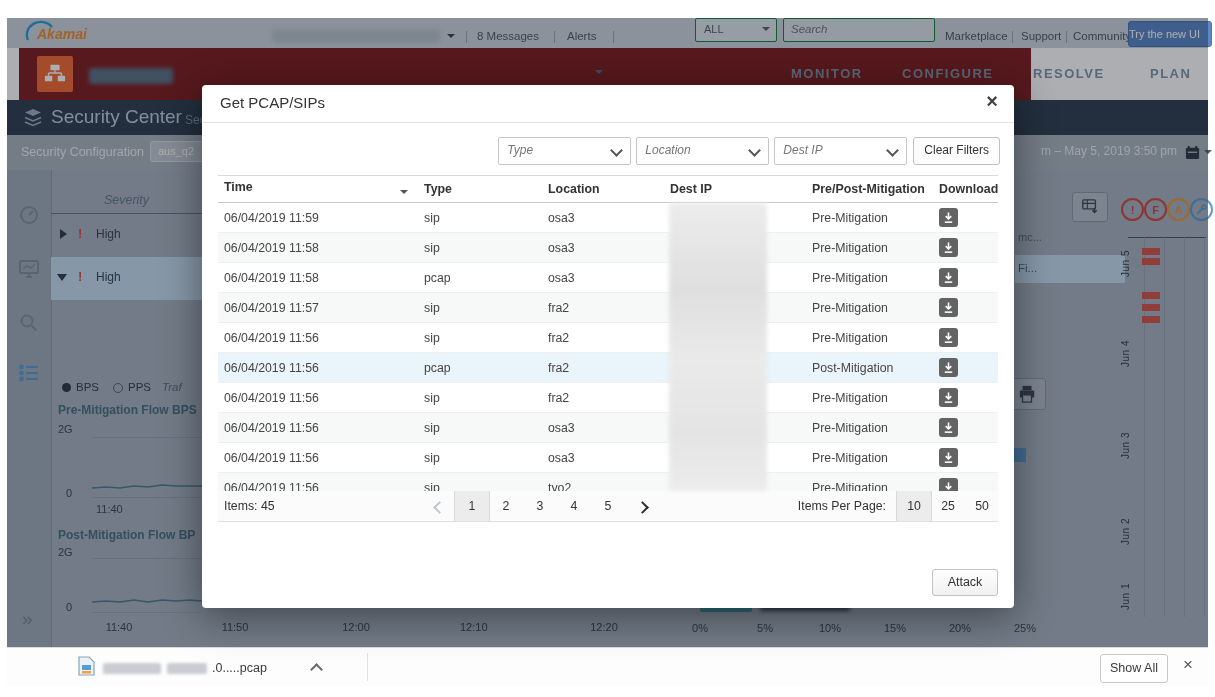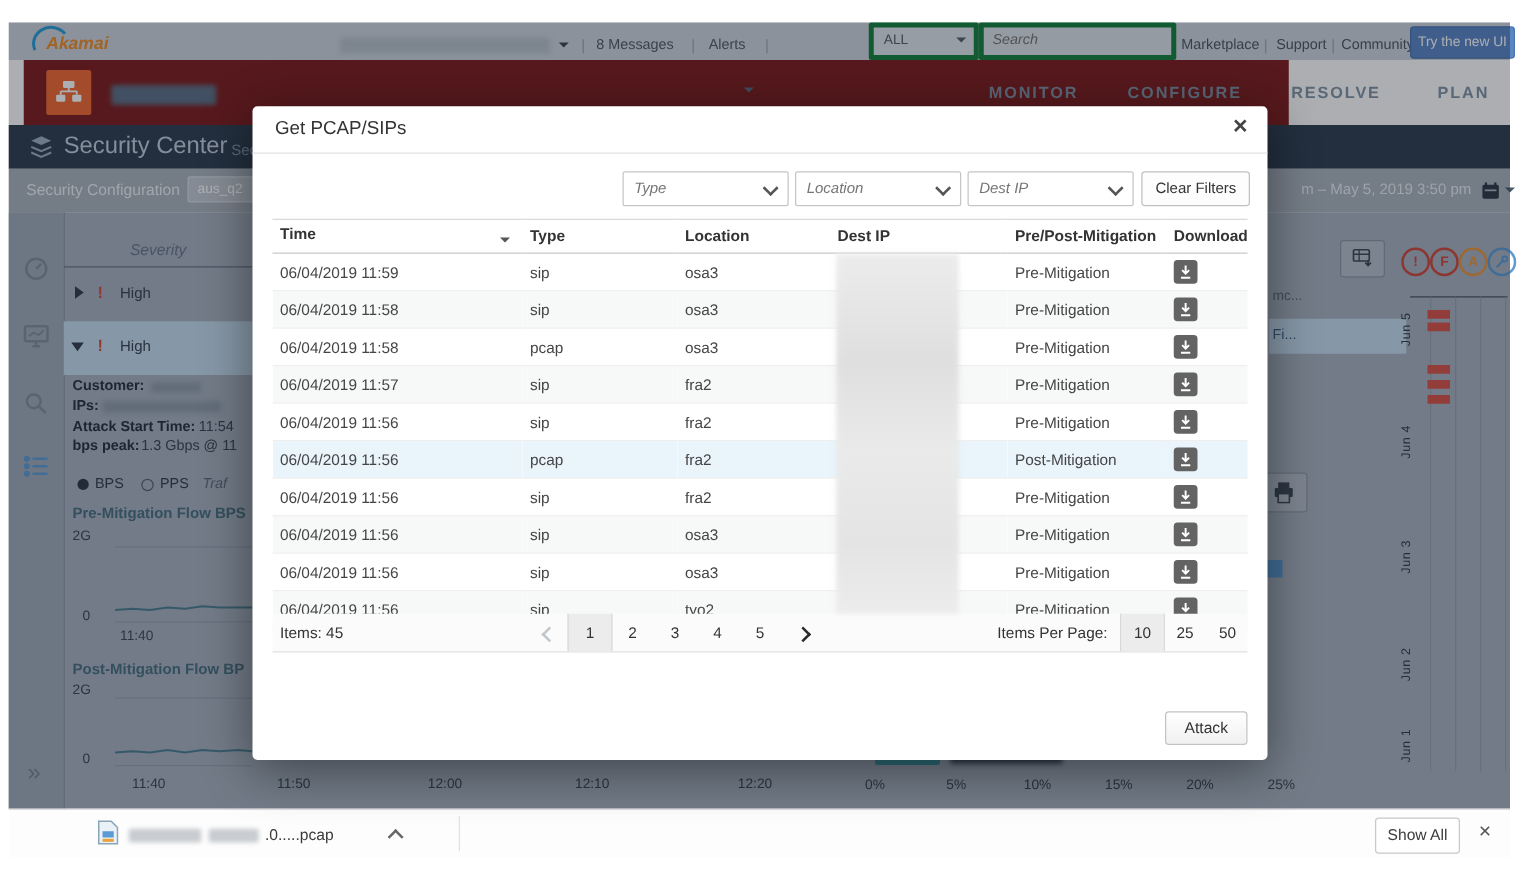--- a/index.html
+++ b/index.html
@@ -4,22 +4,22 @@
 <style>
   html,body{margin:0;padding:0;background:#fff;font-family:"Liberation Sans",sans-serif}
   .screen{position:relative;width:1215px;height:697px;background:#fff;overflow:hidden}
   .abs{position:absolute}
   .t{position:absolute;white-space:nowrap}
   .redact{position:absolute;border-radius:2px;filter:blur(2px)}
   .chev{position:absolute;width:7px;height:7px;border-right:2px solid #555;border-bottom:2px solid #555;transform:rotate(45deg)}
   .tri{position:absolute;width:0;height:0;border:4px solid transparent}
   
   .topbar{position:absolute;left:7px;top:18px;width:1201px;height:30px;background:#cdd5dd}
-  .tbox{position:absolute;height:22px;top:0;border:4px solid #15803d;background:#dfe5ea;border-radius:2px}
-  .newui{position:absolute;left:1121px;top:3px;width:82px;height:24px;background:#5b86c4;border:1px solid #4a74b0;border-radius:3px;color:#fff;font-size:11px;text-align:center;line-height:24px}
+  .tbox{position:absolute;height:22px;top:0;border:1px solid #15803d;background:#dfe5ea;border-radius:2px}
+  .newui{position:absolute;left:1121px;top:3px;width:82px;height:24px;background:#5b86c4;border:1px solid #4a74b0;border-radius:3px;color:#fff;font-size:11px;text-align:left;line-height:24px}
   
   .navbar{position:absolute;left:19px;top:48px;width:1012px;height:52px;background:#7f1d1d}
   .navitem{font-size:13px;font-weight:bold;letter-spacing:1.5px;color:#8294a6}
   .orgicon{position:absolute;left:18px;top:8px;width:36px;height:36px;background:#f16a33;border-radius:2px;display:flex;align-items:center;justify-content:center}
   
   .pageheader{position:absolute;left:7px;top:100px;width:1201px;height:35px;background:#2f3f50}
   
   .configbar{position:absolute;left:7px;top:135px;width:1201px;height:35px;background:#aab3bd}
   .chip{position:absolute;left:143px;top:6px;height:19px;padding:0 7px;background:#c2cad2;border:1px solid #d9dfe5;border-radius:2px;font-size:11px;color:#fff;line-height:19px}
   
@@ -175,30 +175,20 @@
   <div class="abs" style="left:51px;top:213px;width:151px;height:1px;background:#6a7684"></div>
   <div class="abs" style="left:51px;top:214px;width:151px;height:43px;border-bottom:1px solid #97a3b0">
     <span class="abs" style="left:9px;top:15px;width:0;height:0;border:5px solid transparent;border-left:7px solid #323d49"></span>
     <span class="t" style="left:27px;top:12px;font-size:13px;font-weight:bold;color:#e14b3b">!</span>
     <span class="t" style="left:45px;top:13px;font-size:12px;color:#39444f">High</span>
   </div>
   <div class="abs" style="left:51px;top:257px;width:151px;height:43px;background:#c5ddee">
     <span class="abs" style="left:6px;top:17px;width:0;height:0;border:5px solid transparent;border-top:7px solid #323d49"></span>
     <span class="t" style="left:27px;top:12px;font-size:13px;font-weight:bold;color:#e14b3b">!</span>
     <span class="t" style="left:45px;top:13px;font-size:12px;color:#39444f">High</span>
-  </div>
-  <div class="abs" style="left:51px;top:300px;width:151px;height:78px;overflow:hidden;font-size:11.5px;color:#3a4752">
-    <span class="t" style="left:7px;top:3px;font-weight:bold;color:#27323d">Customer:</span>
-    <span class="redact" style="left:70px;top:6px;width:40px;height:8px;background:#8f9ca8"></span>
-    <span class="t" style="left:7px;top:19px;font-weight:bold;color:#27323d">IPs:</span>
-    <span class="redact" style="left:31px;top:21px;width:95px;height:9px;background:#8f9ca8"></span>
-    <span class="t" style="left:7px;top:36px;font-weight:bold;color:#27323d">Attack Start Time:</span>
-    <span class="t" style="left:108px;top:36px">11:54</span>
-    <span class="t" style="left:7px;top:51px;font-weight:bold;color:#27323d">bps peak:</span>
-    <span class="t" style="left:62px;top:51px">1.3 Gbps @ 11</span>
   </div>
   <div class="abs" style="left:51px;top:378px;width:151px;height:22px;overflow:hidden">
     <span class="abs" style="left:11px;top:5px;width:9px;height:9px;border-radius:50%;background:#2c3845"></span>
     <span class="t" style="left:25px;top:3px;font-size:11.5px;color:#333e49">BPS</span>
     <span class="abs" style="left:62px;top:5px;width:8px;height:8px;border-radius:50%;border:1.5px solid #596470"></span>
     <span class="t" style="left:77px;top:3px;font-size:11.5px;color:#333e49">PPS</span>
     <span class="t" style="left:111px;top:3px;font-size:11.5px;font-style:italic;color:#5d6b79">Traf</span>
   </div>
 
   <span class="t" style="left:58px;top:403px;width:144px;overflow:hidden;font-size:12px;font-weight:bold;color:#49707f">Pre-Mitigation Flow BPS</span>

